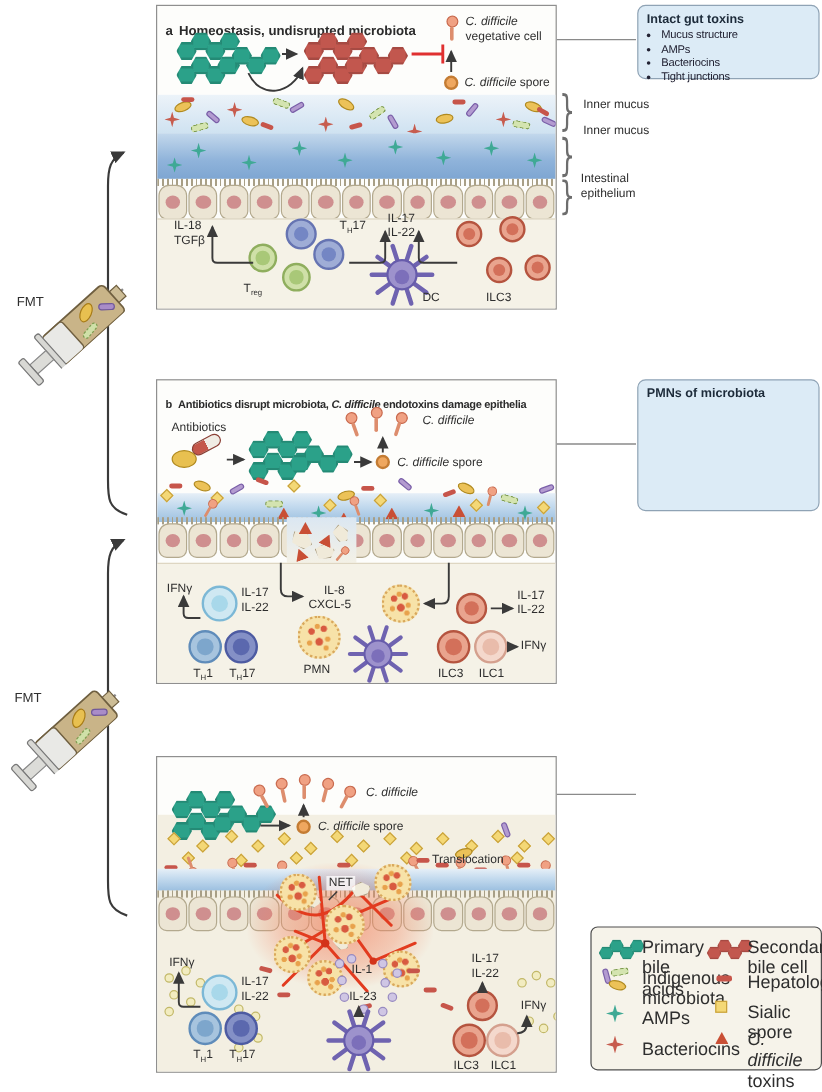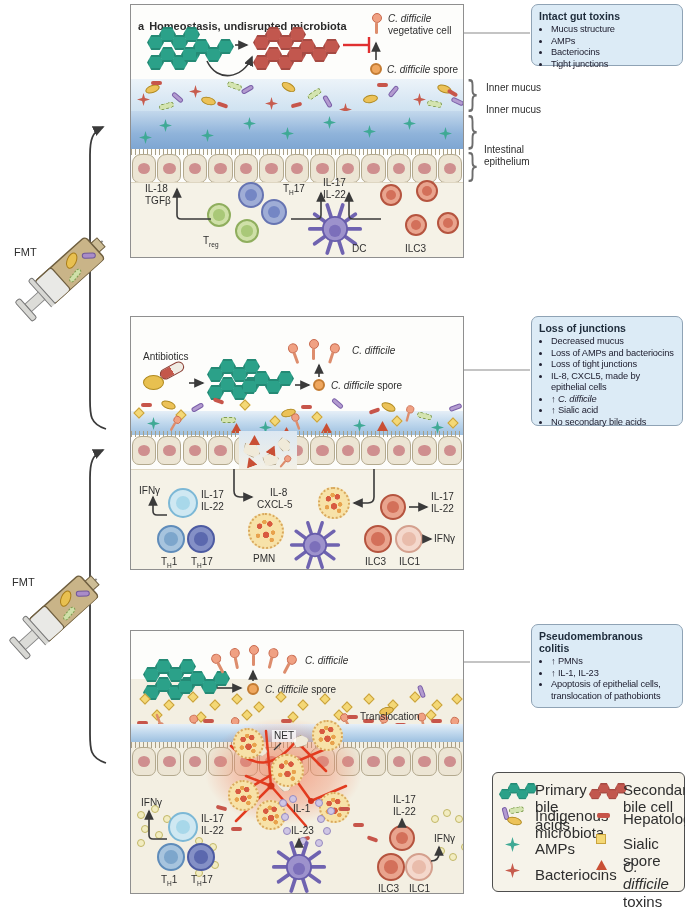--- a/index.html
+++ b/index.html
@@ -282,20 +282,23 @@
     <h4>Intact gut toxins</h4>
     <ul>
       <li>Mucus structure</li>
       <li>AMPs</li>
       <li>Bacteriocins</li>
       <li>Tight junctions</li>
     </ul>
   </div>
 
   <div class="panel" style="top:316px;height:254px">
+    <div class="ptitle" style="font-size:9.2px;letter-spacing:-0.25px">
+      <span class="plett">b</span><span>Antibiotics disrupt microbiota, </span><span class="it">C. difficile</span><span> endotoxins damage epithelia</span>
+    </div>
     <span class="lbl" style="left:12px;top:34px">Antibiotics</span>
     <i class="ic" style="left:28px;top:48px;width:26px;height:11px;border-radius:6px;background:linear-gradient(90deg,#c4574a 50%,#f0ece4 50%);border:1px solid #8a3f35;transform:rotate(-28deg)"></i>
     <i class="ic" style="left:12px;top:58px;width:21px;height:15px;border-radius:50%;background:#e8c050;border:1.5px solid #b08a20"></i>
     <span class="hexchain teal" style="left:76px;top:42px">
         <i></i>
         <i></i>
         <i></i>
         <i></i>
       </span>
     <span class="hexchain teal" style="left:76px;top:60px">
@@ -413,30 +416,21 @@
       <path d="M188,60 V48" fill="none" stroke="#3a3a3a" stroke-width="1.6" marker-end="url(#mB)"></path>
       <path d="M103,152 V174 Q103,180 109,180 H121" fill="none" stroke="#3a3a3a" stroke-width="1.6" marker-end="url(#mB)"></path>
       <path d="M243,152 V180 Q243,186 237,186 H223" fill="none" stroke="#3a3a3a" stroke-width="1.6" marker-end="url(#mB)"></path>
       <path d="M36,198 H26 Q22,198 22,194 V180" fill="none" stroke="#3a3a3a" stroke-width="1.6" marker-end="url(#mB)"></path>
       <path d="M278,190 H296" fill="none" stroke="#3a3a3a" stroke-width="1.6" marker-end="url(#mB)"></path>
       <path d="M294,222 H300" fill="none" stroke="#3a3a3a" stroke-width="1.6" marker-end="url(#mB)"></path>
     </svg>
   </div>
 
   <div class="callout" style="top:316px;height:110px">
-    <h4>Loss of junctions</h4>
-    <ul>
-      <li>Decreased mucus</li>
-      <li>Loss of AMPs and bacteriocins</li>
-      <li>Loss of tight junctions</li>
-      <li>IL-8, CXCL5, made by epithelial cells</li>
-      <li><span>↑ </span><span class="it">C. difficile</span></li>
-      <li>↑ Sialic acid</li>
-      <li>No secondary bile acids</li>
-    </ul>
+    <h4>PMNs of microbiota</h4>
   </div>
 
   <div class="panel" style="top:630px;height:264px">
     <div class="band" style="top:48px;height:216px;background:#f3efe2"></div>
     <span class="hexchain teal" style="left:12px;top:28px">
         <i></i>
         <i></i>
         <i></i>
         <i></i>
       </span>
@@ -616,28 +610,20 @@
       <path d="M86,57 H110" fill="none" stroke="#3a3a3a" stroke-width="1.6" marker-end="url(#mC)"></path>
       <path d="M122,50 V40" fill="none" stroke="#3a3a3a" stroke-width="1.6" marker-end="url(#mC)"></path>
       <path d="M150,112 L143,119" fill="none" stroke="#3a3a3a" stroke-width="1.2"></path>
       <path d="M36,208 H22 Q18,208 18,204 V180" fill="none" stroke="#3a3a3a" stroke-width="1.6" marker-end="url(#mC)"></path>
       <path d="M271,192 V188" fill="none" stroke="#3a3a3a" stroke-width="1.6" marker-end="url(#mC)"></path>
       <path d="M300,230 Q308,230 308,222 V216" fill="none" stroke="#3a3a3a" stroke-width="1.6" marker-end="url(#mC)"></path>
       <path d="M168,216 V208" fill="none" stroke="#3a3a3a" stroke-width="1.6" marker-end="url(#mC)"></path>
     </svg>
   </div>
 
-  <div class="callout" style="top:624px;height:84px">
-    <h4>Pseudomembranous colitis</h4>
-    <ul>
-      <li>↑ PMNs</li>
-      <li>↑ IL-1, IL-23</li>
-      <li>Apoptosis of epithelial cells, translocation of pathobionts</li>
-    </ul>
-  </div>
 
   <div class="legbox">
     <span class="hexchain teal" style="left:6px;top:10px;transform:scale(.72);transform-origin:top left">
         <i></i>
         <i></i>
         <i></i>
         <i></i>
       </span>
     <span class="leglbl" style="left:42px;top:8px;width:56px">Primary bile acids</span>
     <i class="ic mrod" style="left:6px;top:38px;transform:rotate(75deg)"></i>

